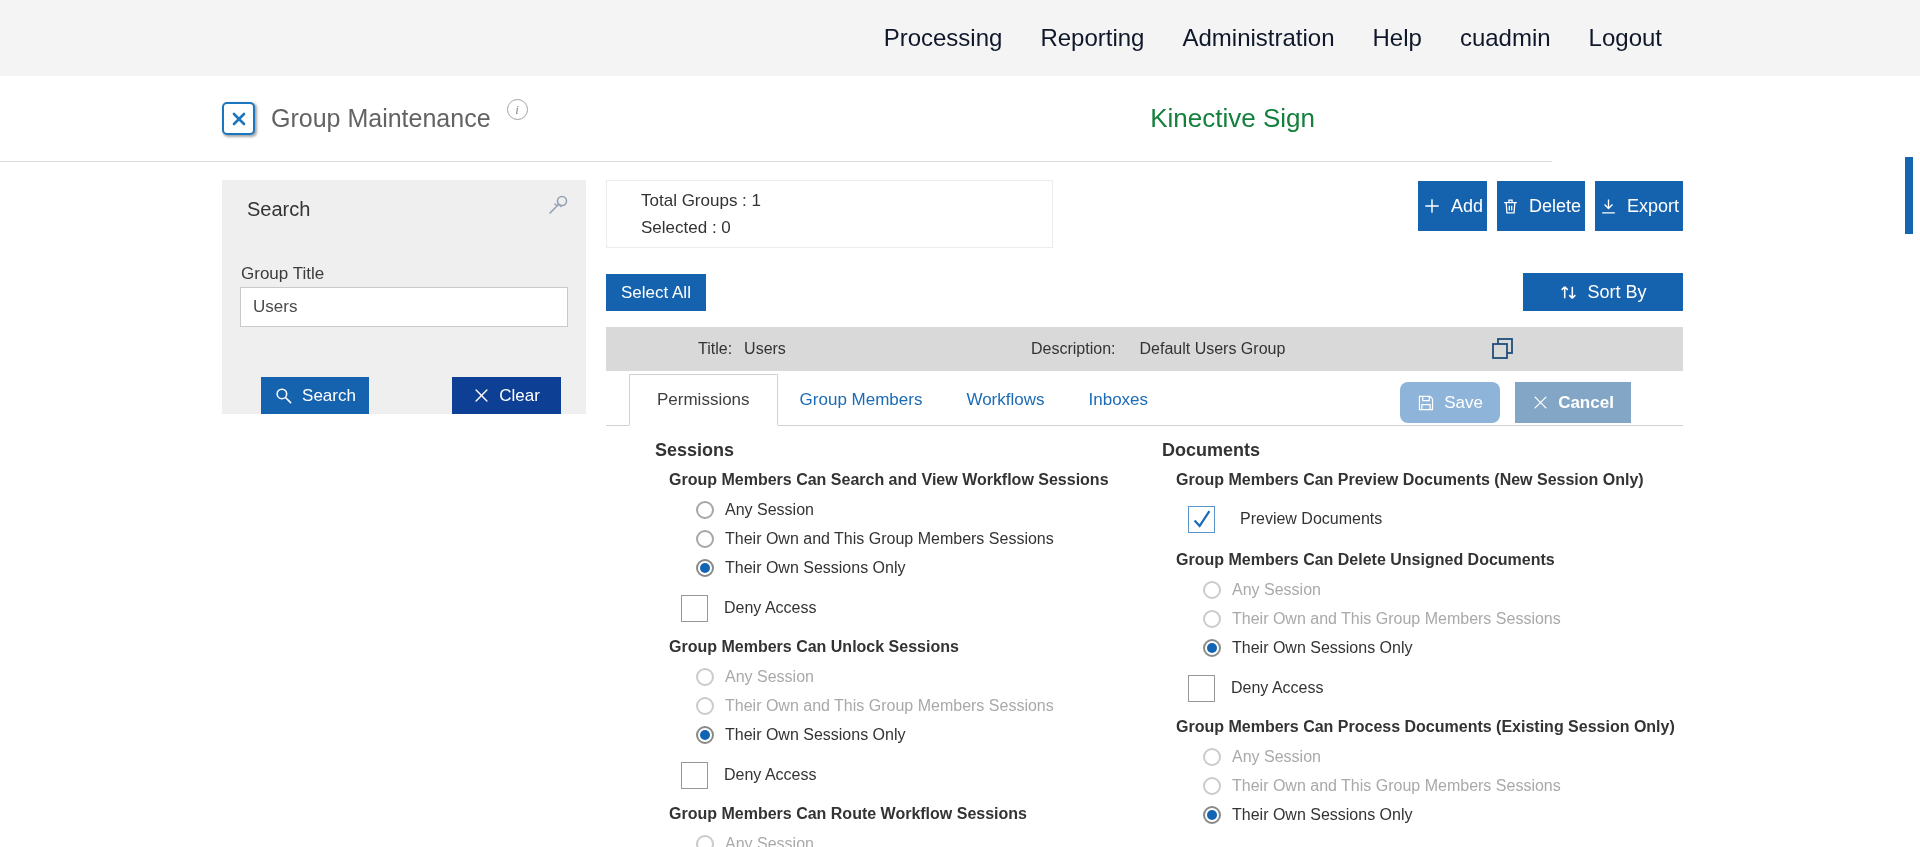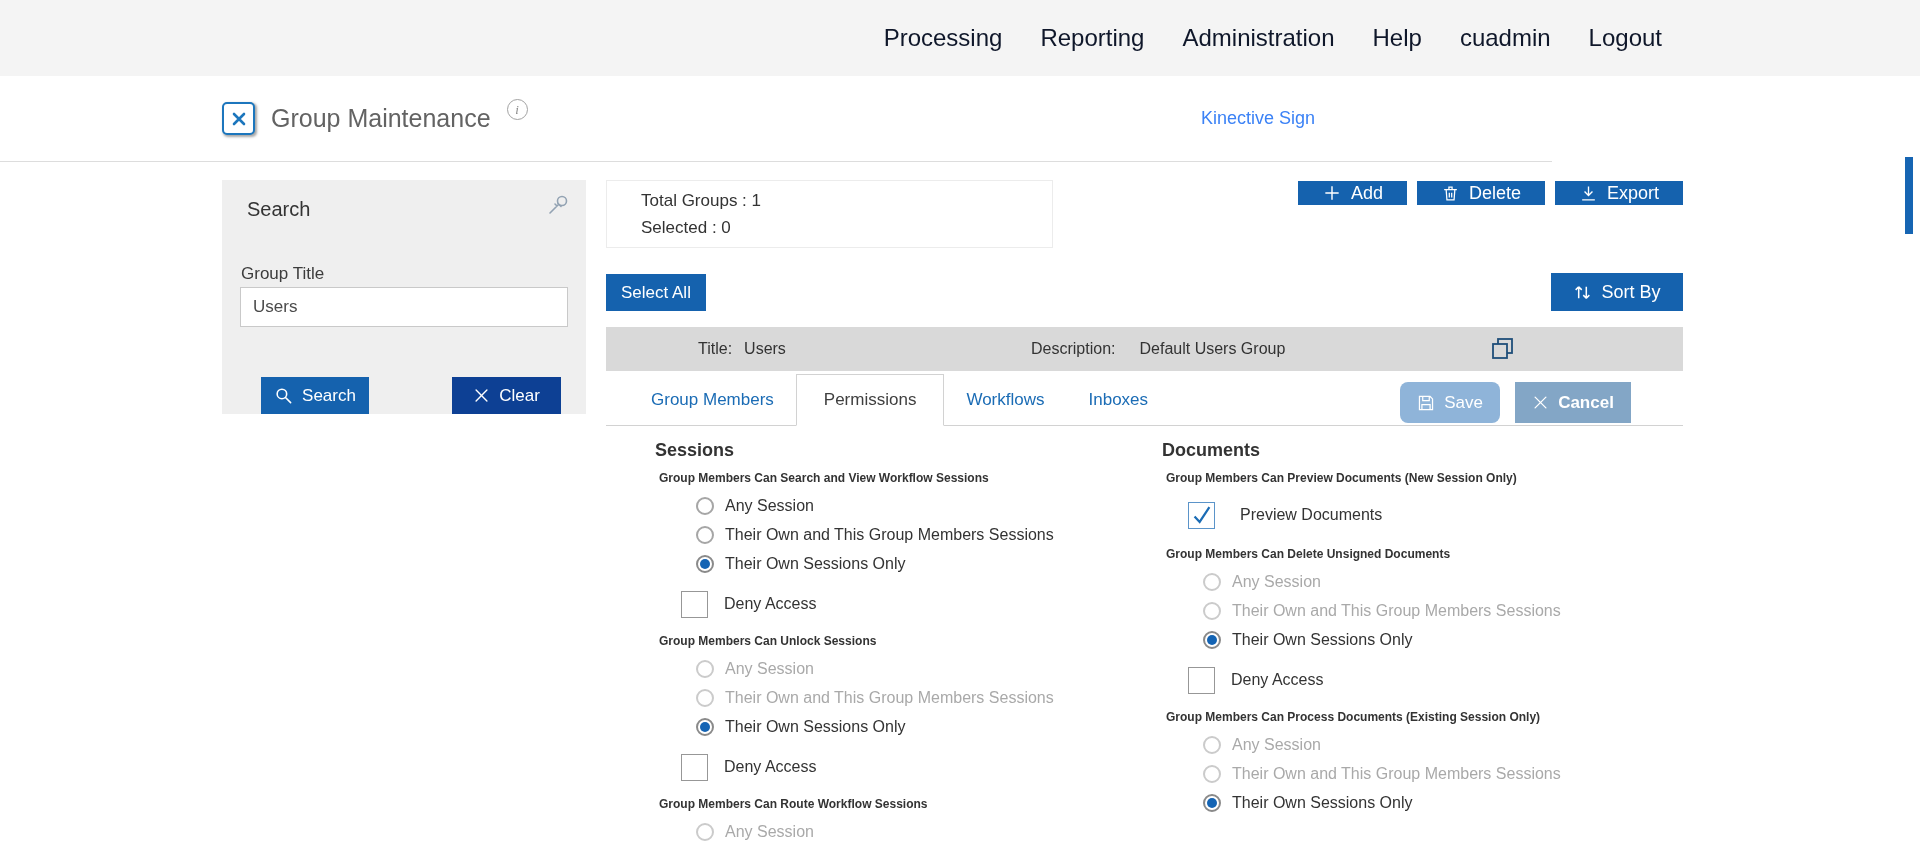--- a/index.html
+++ b/index.html
@@ -27,21 +27,21 @@
     display:flex; align-items:center; justify-content:center; flex:none;
   }
   .page-title { font-size:25px; color:#636363; margin-left:16px; }
   .info-badge {
     width:21px; height:21px; border:1px solid #a2a2a2; border-radius:50%;
     color:#8a8a8a; font-size:13px; font-style:italic;
     font-family:"Liberation Serif","DejaVu Serif",serif;
     display:flex; align-items:center; justify-content:center;
     margin-left:16px; position:relative; top:-9px; cursor:pointer;
   }
-  .brand { position:absolute; right:237px; font-size:18px; color:#3b82f6; }
+  .brand { position:absolute; right:237px; font-size:26px; color:#15803d; }
   .scroll-thumb { position:absolute; right:7px; top:157px; width:8px; height:77px; background:#1665b3; cursor:pointer; }
   
   .search-panel { position:absolute; left:222px; top:180px; width:364px; height:234px; background:#efefef; }
   .sp-title { position:absolute; left:25px; top:18px; font-size:20px; color:#333; }
   .pin { position:absolute; right:14px; top:12px; cursor:pointer; }
   .sp-label { position:absolute; left:19px; top:84px; font-size:17px; color:#3c3c3c; }
   .sp-input {
     position:absolute; left:18px; top:107px; width:328px; height:40px;
     border:1px solid #c9c9c9; background:#fff; padding:0 12px;
     font-size:17px; color:#4a4a4a; font-family:inherit;
@@ -54,23 +54,23 @@
   .sp-search { position:absolute; left:39px; top:197px; width:108px; height:37px; }
   .sp-clear  { position:absolute; right:25px; top:197px; width:109px; height:37px; background:#0d4094; }
   
   .summary-box {
     position:absolute; left:606px; top:180px; width:447px; height:68px;
     background:#fff; border:1px solid #ececec;
     display:flex; flex-direction:column; justify-content:center; gap:7px;
     padding-left:34px; font-size:17px; color:#333;
   }
   .toolbar { position:absolute; top:181px; right:237px; display:flex; gap:10px; }
-  .toolbar .btn { height:24px; padding:0 24px; font-size:18px; }
+  .toolbar .btn { height:50px; padding:0 4px; font-size:18px; }
   .select-all { position:absolute; left:606px; top:274px; height:37px; padding:0 15px; font-size:17px; }
-  .sort-by { position:absolute; top:273px; right:237px; height:38px; width:132px; font-size:18px; }
+  .sort-by { position:absolute; top:273px; right:237px; height:38px; width:160px; font-size:18px; }
   
   .group-bar {
     position:absolute; left:606px; top:327px; width:1077px; height:44px;
     background:#d9d9d9; font-size:16px; color:#333; cursor:pointer;
   }
   .gb-title { position:absolute; left:92px; top:13px; display:flex; gap:12px; }
   .gb-desc  { position:absolute; left:425px; top:13px; display:flex; gap:24px; }
   .gb-copy  { position:absolute; left:884px; top:9px; cursor:pointer; }
   
   .tabs-row {
@@ -82,21 +82,21 @@
     background:#fff; border:1px solid #d2d2d2; border-bottom:1px solid #fff;
     margin-bottom:-1px; color:#3f3f3f; padding:0 27px;
   }
   .save-btn   { position:absolute; left:1400px; top:382px; width:100px; height:41px; background:#8fb4d9;border-radius:8px; }
   .cancel-btn { position:absolute; left:1515px; top:382px; width:116px; height:41px; background:#83a6c6;font-weight:bold; }
   
   .col { position:absolute; top:440px; }
   .col-left  { left:655px; width:505px; }
   .col-right { left:1162px; width:545px; }
   .col-h { font-size:18px; font-weight:bold; color:#333; margin-bottom:10px; }
-  .perm-label { font-size:12px; font-weight:bold; color:#333; margin:12px 4px 6px; }
+  .perm-label { font-size:16px; font-weight:bold; color:#333; margin:12px 14px 6px; }
   .col-h + .perm-label { margin-top:6px; }
   .opt-row { display:flex; align-items:center; height:29px; padding-left:41px; gap:11px; cursor:pointer; }
   .opt-label { font-size:16px; color:#333; }
   .radio {
     width:18px; height:18px; border-radius:50%; border:2px solid #a6a6a6;
     background:#fff; flex:none; position:relative;
   }
   .radio.checked { border-color:#8a8a8a; }
   .radio.checked::after {
     content:""; position:absolute; left:2px; top:2px; width:10px; height:10px;
@@ -209,25 +209,25 @@
   </div>
   <div class="gb-copy">
     <svg width="26" height="26" viewBox="0 0 26 26">
       <rect x="8" y="3" width="14" height="14" fill="none" stroke="#1f4e79" stroke-width="1.8"></rect>
       <rect x="3" y="8" width="14" height="14" fill="#d9d9d9" stroke="#1f4e79" stroke-width="1.8"></rect>
     </svg>
   </div>
 </div>
 
 <div class="tabs-row">
+  <div class="tab active">
+    <span>Permissions</span>
+  </div>
   <div class="tab">
     <span>Group Members</span>
-  </div>
-  <div class="tab active">
-    <span>Permissions</span>
   </div>
   <div class="tab">
     <span>Workflows</span>
   </div>
   <div class="tab">
     <span>Inboxes</span>
   </div>
 </div>
 
 <button class="btn save-btn">

